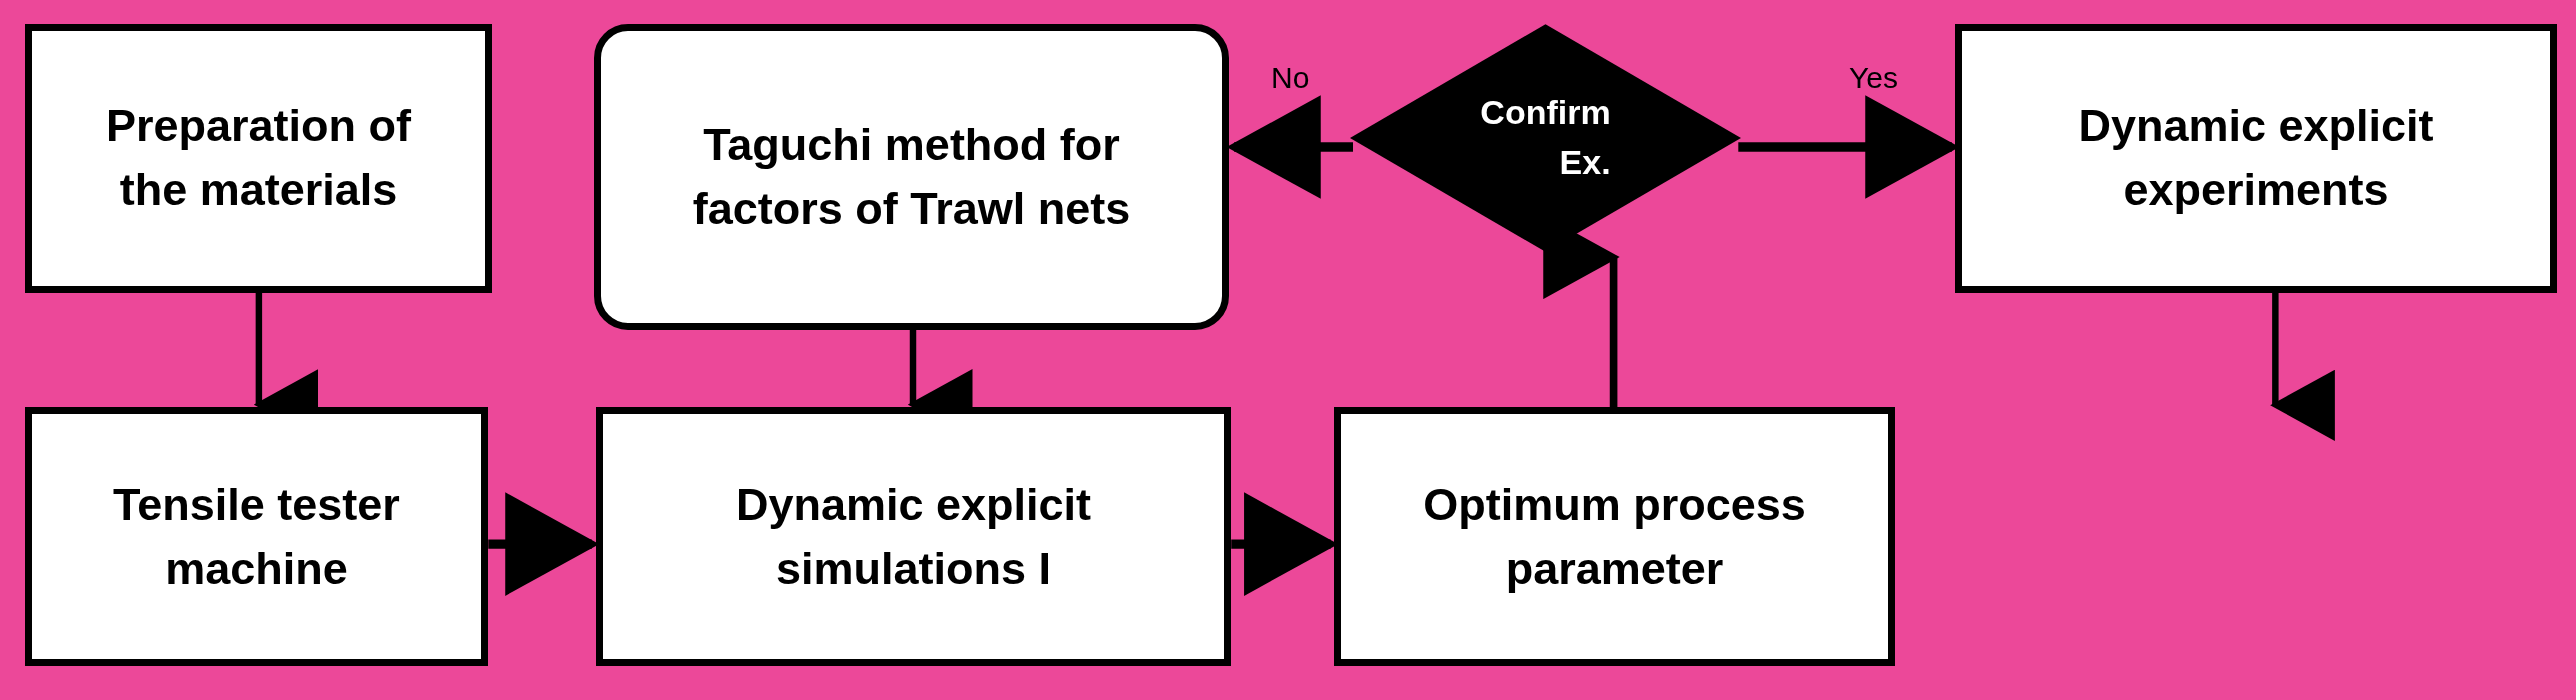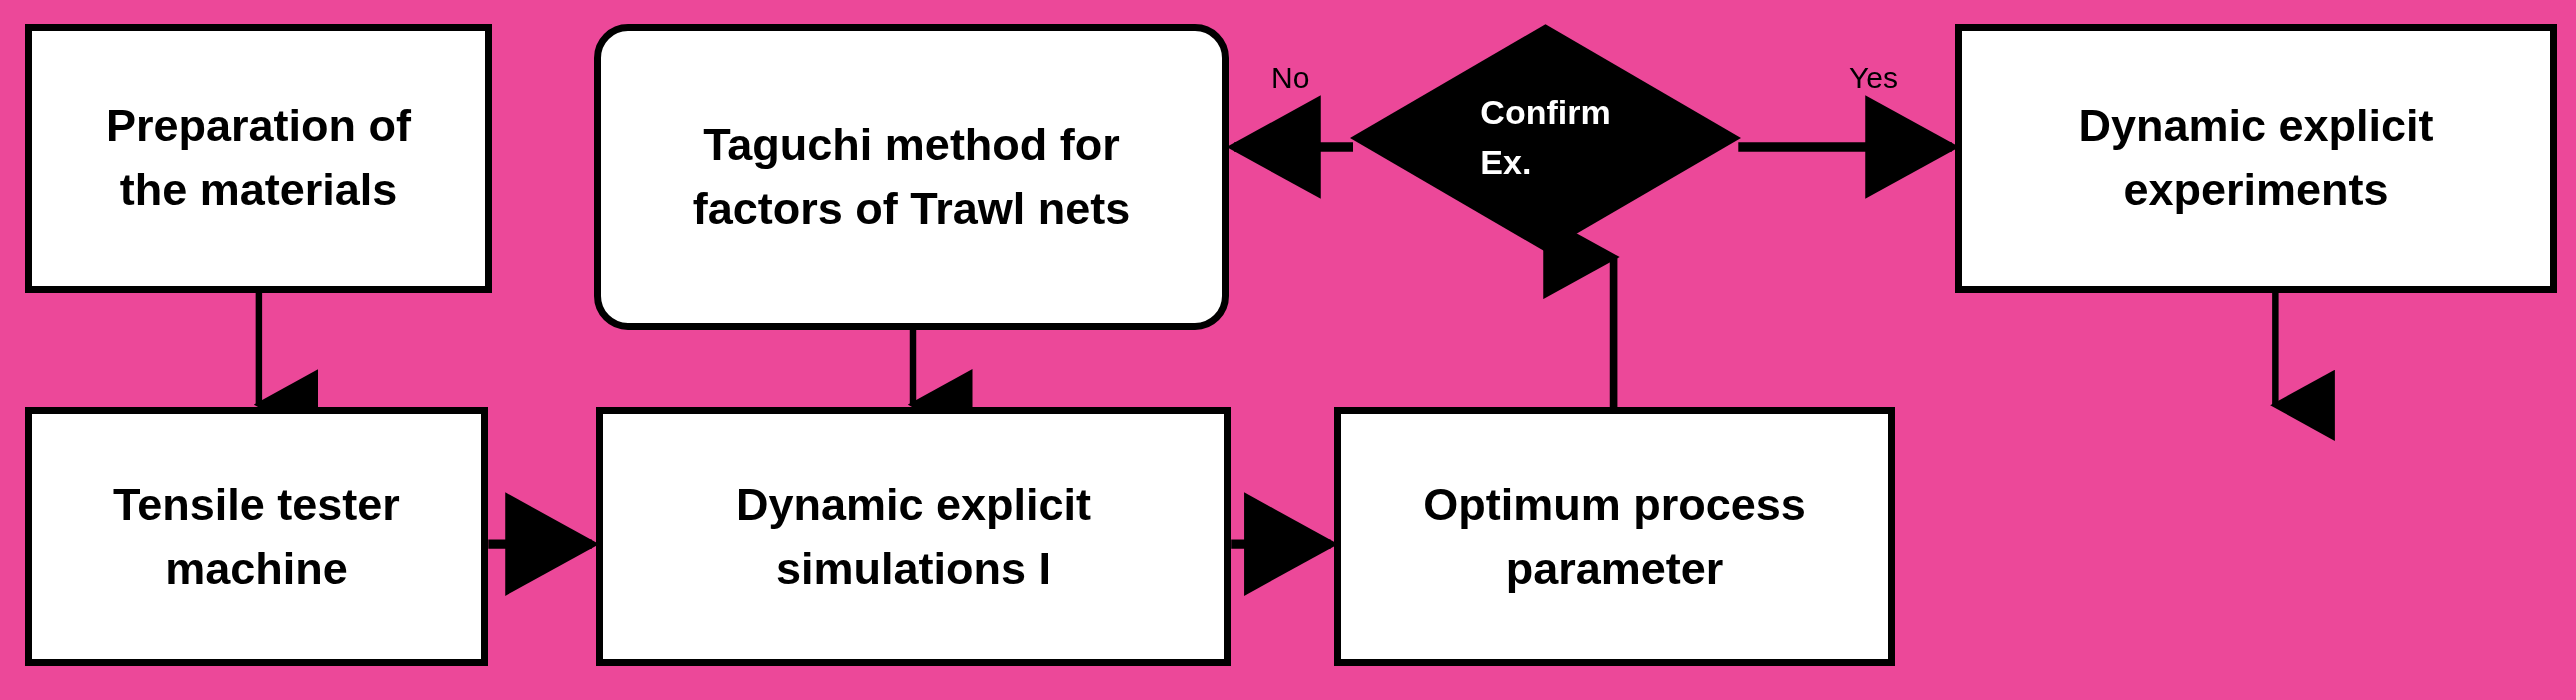--- a/index.html
+++ b/index.html
@@ -38,21 +38,21 @@
     position: absolute;
   }
   .diamond-wrap svg { display: block; }
   .diamond-text {
     position: absolute;
     left: 0; top: 0;
     width: 100%; height: 100%;
     display: flex;
     align-items: center;
     justify-content: center;
-    text-align: left;
+    text-align: right;
     color: #ffffff;
     font-weight: 700;
     font-size: 34px;
     line-height: 1.45;
     pointer-events: none;
   }
 
   .edge-label {
     position: absolute;
     color: #000000;

